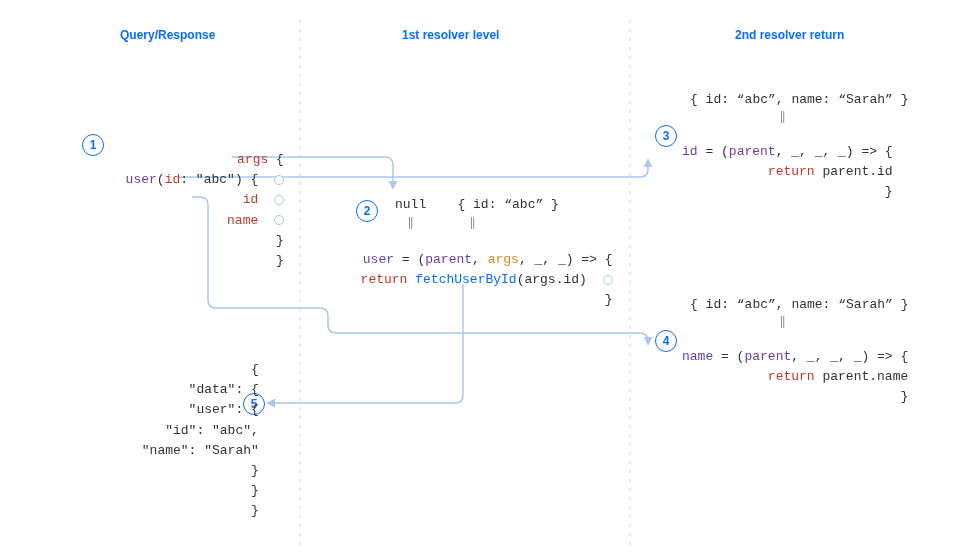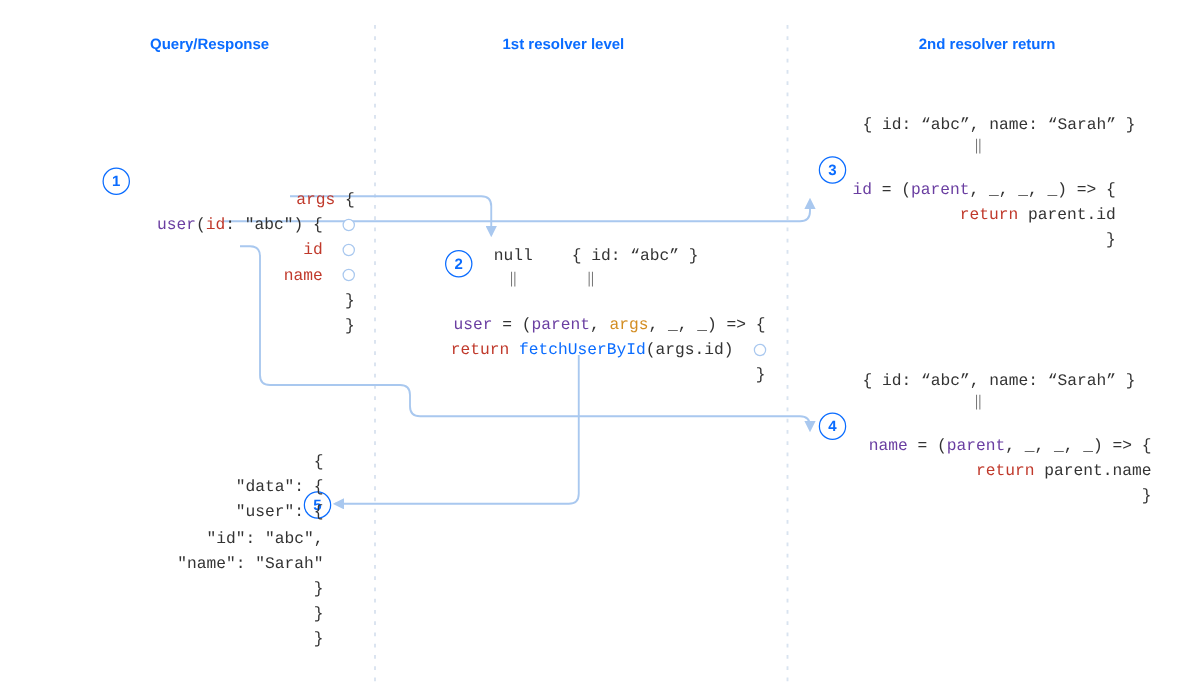--- a/index.html
+++ b/index.html
@@ -103,21 +103,21 @@
 <div class="pos badge" style="left:655px; top:125px;">3</div>
 <div class="pos code" style="left:682px; top:122px;">
 <span class="kw-purple">id</span><span> = (</span><span class="kw-purple">parent</span><span>, _, _, _) =&gt; {</span>
   <span class="kw-return">return</span> <span>parent.id</span>
 <span>}</span>
 </div>
 
 <div class="pos code" style="left:690px; top:295px;">{ id: “abc”, name: “Sarah” }</div>
 <div class="pos quote-mark" style="left:780px; top:313px;">||</div>
 <div class="pos badge" style="left:655px; top:330px;">4</div>
-<div class="pos code" style="left:682px; top:327px;margin-left:13px;">
+<div class="pos code" style="left:682px; top:327px;">
 <span class="kw-purple">name</span><span> = (</span><span class="kw-purple">parent</span><span>, _, _, _) =&gt; {</span>
   <span class="kw-return">return</span> <span>parent.name</span>
 <span>}</span>
 </div>
 
 <div class="pos badge" style="left:243px; top:393px;">5</div>
 <div class="pos code" style="left:95px; top:340px;">
 <span>{</span>
 <span>  "data": {</span>
 <span>    "user": {</span>

